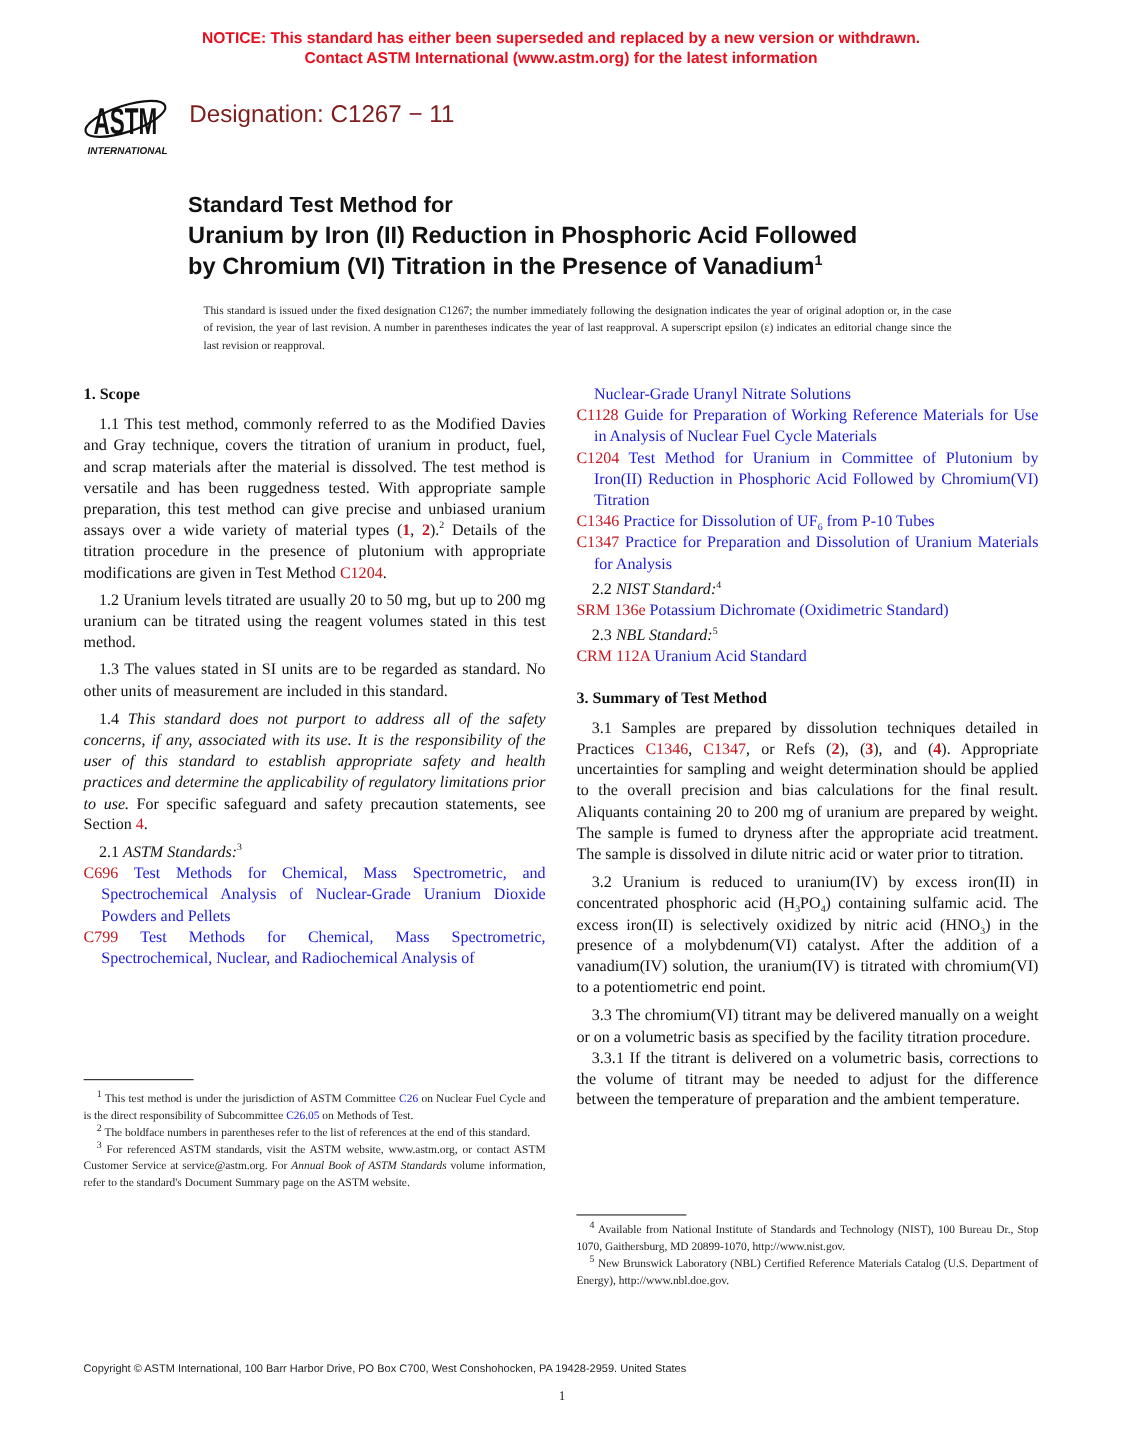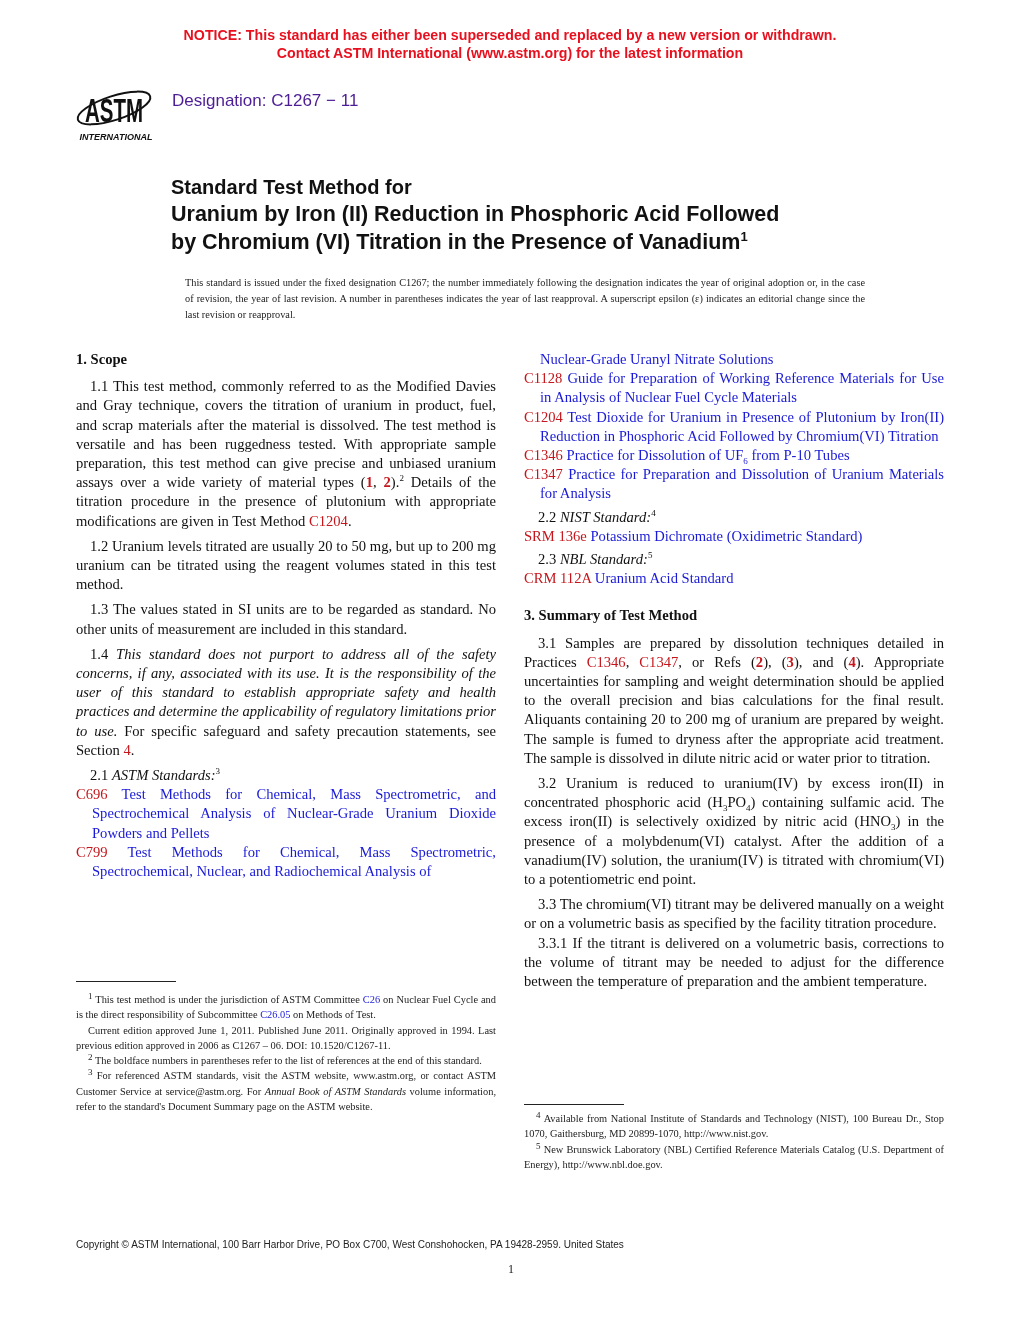--- a/index.html
+++ b/index.html
@@ -3,21 +3,21 @@
 <meta charset="utf-8">
 <style>
   html, body { margin: 0; padding: 0; background: #ffffff; }
   body { width: 1020px; height: 1320px; position: relative; overflow: hidden; color: #111; }
   .serif { font-family: "Liberation Serif", "DejaVu Serif", serif; }
   .sans { font-family: "Liberation Sans", "DejaVu Sans", sans-serif; }
   .abs { position: absolute; }
 
   .notice { left: 0; width: 1020px; top: 26px; text-align: center; color: #e8101e; font-weight: bold; font-size: 14.2px; line-height: 18px; }
   .logo { left: 74px; top: 78px; width: 90px; height: 66px; }
-  .designation { left: 172px; top: 91px; font-size: 17px; color: #4c1d95; }
+  .designation { left: 172px; top: 91px; font-size: 22px; color: #7f1d1d; }
 
   .title1 { left: 171px; top: 175px; font-size: 20px; font-weight: bold; line-height: 24px; }
   .title2 { left: 171px; top: 200px; font-size: 21.5px; font-weight: bold; line-height: 28px; width: 720px; }
   .title2 sup { font-size: 13px; vertical-align: super; line-height: 0; }
 
   .issued { left: 185px; top: 275px; width: 680px; font-size: 10.3px; line-height: 16px; color: #222; text-align: justify; }
 
   .col { width: 420px; font-size: 14.6px; line-height: 19.2px; text-align: justify; }
   .colL { left: 76px; top: 350px; }
   .colR { left: 524px; top: 350px; }
@@ -74,29 +74,28 @@
   <p class="para"><span>1.4 </span><span class="ital">This standard does not purport to address all of the safety concerns, if any, associated with its use. It is the responsibility of the user of this standard to establish appropriate safety and health practices and determine the applicability of regulatory limitations prior to use.</span><span> For specific safeguard and safety precaution statements, see Section </span><span class="red">4</span><span>.</span></p>
 
   <p class="para" style="margin-bottom:0 !important"><span>2.1 </span><span class="ital">ASTM Standards:</span><span class="sup">3</span></p>
   <p class="ref"><span class="red">C696</span> <span class="blue">Test Methods for Chemical, Mass Spectrometric, and Spectrochemical Analysis of Nuclear-Grade Uranium Dioxide Powders and Pellets</span></p>
   <p class="ref"><span class="red">C799</span> <span class="blue">Test Methods for Chemical, Mass Spectrometric, Spectrochemical, Nuclear, and Radiochemical Analysis of</span></p>
 </div>
 
 <div class="abs fnrule" style="left:76px; top:981px;"></div>
 <div class="abs footnotes serif" style="left:76px; top:992px;">
   <p><span class="sup">1</span><span> This test method is under the jurisdiction of ASTM Committee </span><span class="blue">C26</span><span> on Nuclear Fuel Cycle and is the direct responsibility of Subcommittee </span><span class="blue">C26.05</span><span> on Methods of Test.</span></p>
-  <p>Current edition approved June 1, 2011. Published June 2011. Originally approved in 1994. Last previous edition approved in 2006 as C1267 – 06. DOI: 10.1520/C1267-11.</p>
   <p><span class="sup">2</span><span> The boldface numbers in parentheses refer to the list of references at the end of this standard.</span></p>
   <p><span class="sup">3</span><span> For referenced ASTM standards, visit the ASTM website, www.astm.org, or contact ASTM Customer Service at service@astm.org. For </span><span class="ital">Annual Book of ASTM Standards</span><span> volume information, refer to the standard's Document Summary page on the ASTM website.</span></p>
 </div>
 
 <div class="abs col colR serif">
   <p class="refcont blue">Nuclear-Grade Uranyl Nitrate Solutions</p>
   <p class="ref"><span class="red">C1128</span> <span class="blue">Guide for Preparation of Working Reference Materials for Use in Analysis of Nuclear Fuel Cycle Materials</span></p>
-  <p class="ref"><span class="red">C1204</span> <span class="blue">Test Dioxide for Uranium in Presence of Plutonium by Iron(II) Reduction in Phosphoric Acid Followed by Chromium(VI) Titration</span></p>
+  <p class="ref"><span class="red">C1204</span> <span class="blue">Test Method for Uranium in Committee of Plutonium by Iron(II) Reduction in Phosphoric Acid Followed by Chromium(VI) Titration</span></p>
   <p class="ref"><span class="red">C1346</span> <span class="blue"><span>Practice for Dissolution of UF</span><span class="sub">6</span><span> from P-10 Tubes</span></span></p>
   <p class="ref"><span class="red">C1347</span> <span class="blue">Practice for Preparation and Dissolution of Uranium Materials for Analysis</span></p>
   <p class="para" style="margin:4px 0 0 0 !important"><span>2.2 </span><span class="ital">NIST Standard:</span><span class="sup">4</span></p>
   <p class="ref"><span class="red">SRM 136e</span> <span class="blue">Potassium Dichromate (Oxidimetric Standard)</span></p>
   <p class="para" style="margin:4px 0 0 0 !important"><span>2.3 </span><span class="ital">NBL Standard:</span><span class="sup">5</span></p>
   <p class="ref"><span class="red">CRM 112A</span> <span class="blue">Uranium Acid Standard</span></p>
 
   <p class="h" style="margin-top:18px !important">3.  Summary of Test Method</p>
   <p class="para"><span>3.1  Samples are prepared by dissolution techniques detailed in Practices </span><span class="red">C1346</span><span>, </span><span class="red">C1347</span><span>, or Refs (</span><span class="red boldref">2</span><span>), (</span><span class="red boldref">3</span><span>), and (</span><span class="red boldref">4</span><span>). Appropriate uncertainties for sampling and weight determination should be applied to the overall precision and bias calculations for the final result. Aliquants containing 20 to 200 mg of uranium are prepared by weight. The sample is fumed to dryness after the appropriate acid treatment. The sample is dissolved in dilute nitric acid or water prior to titration.</span></p>
   <p class="para"><span>3.2  Uranium is reduced to uranium(IV) by excess iron(II) in concentrated phosphoric acid (H</span><span class="sub">3</span><span>PO</span><span class="sub">4</span><span>) containing sulfamic acid. The excess iron(II) is selectively oxidized by nitric acid (HNO</span><span class="sub">3</span><span>) in the presence of a molybdenum(VI) catalyst. After the addition of a vanadium(IV) solution, the uranium(IV) is titrated with chromium(VI) to a potentiometric end point.</span></p>

